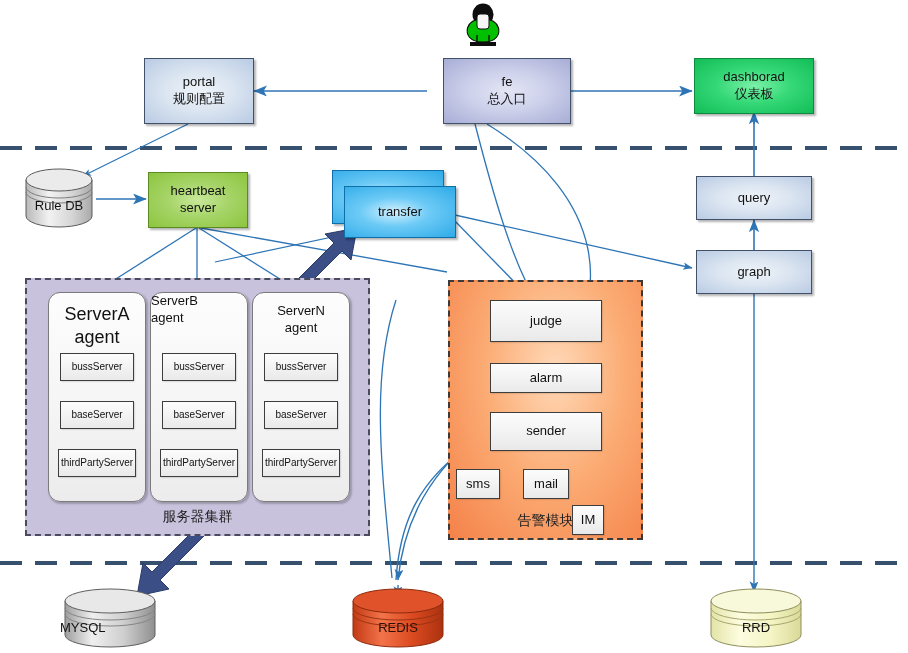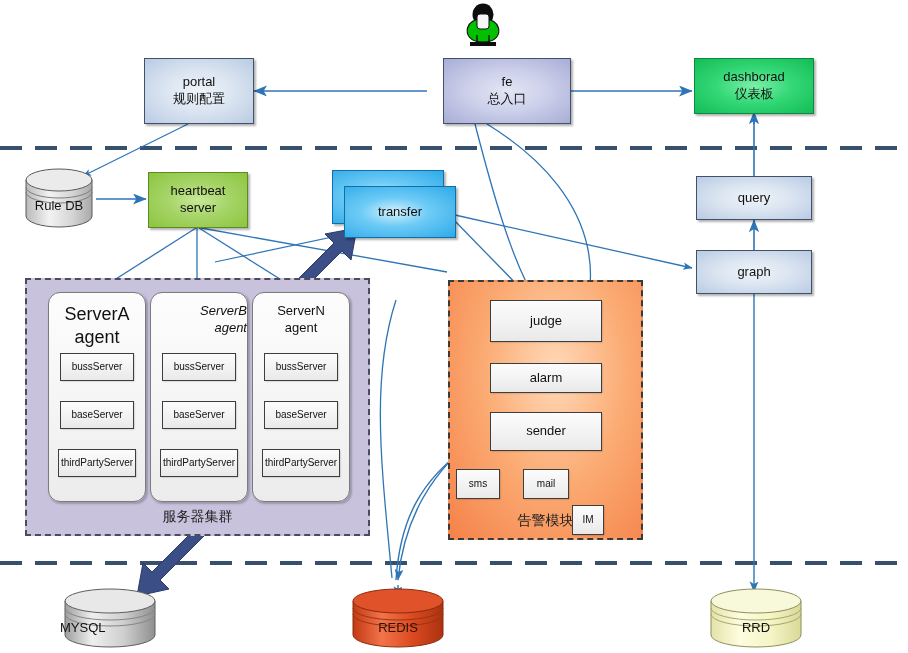--- a/index.html
+++ b/index.html
@@ -18,21 +18,21 @@
             box-shadow:1.2px 1.2px 1.6px rgba(0,0,0,.25);}
   .agentcard{background:linear-gradient(180deg,#fdfdfd 0%,#f4f4f4 60%,#ececec 100%);
              border:1px solid #7b7b7b;border-radius:12px;box-shadow:1.5px 1.5px 2px rgba(0,0,0,.22);}
   .zone{position:absolute;box-sizing:border-box;}
   .zone-purple{background:#c9c2dd;border:2px dashed #4b4b5f;}
   .zone-orange{background:radial-gradient(ellipse at 55% 35%, #ffd9b8 0%, #fbab73 48%, #f4824a 100%);
                border:2px dashed #3a3a3a;}
   .zone-label{position:absolute;width:100%;text-align:center;font-size:14px;color:#222;
               font-family:"DejaVu Serif","Liberation Serif",serif;}
   .cyl{position:absolute;}
-  .t13{font-size:13px}.t11{font-size:10px}.t10{font-size:10px}
+  .t13{font-size:13px}.t11{font-size:13px}.t10{font-size:10px}
   .stacklower{position:absolute;}
 </style>
 </head>
 <body>
 
 <div id="stage">
 
   <svg id="wires" viewBox="0 0 908 653">
     <defs>
       <marker id="ah" markerWidth="9" markerHeight="9" refX="7.6" refY="3.2" orient="auto">
@@ -164,21 +164,21 @@
     <div style="text-align:center;padding-top:10px;font-size:18px;line-height:1.3;color:#111;">
       <div>ServerA</div>
       <div>agent</div>
     </div>
     <div class="node plainbox t10" style="position:absolute;left:11px;top:60px;width:74px;height:28px;">bussServer</div>
     <div class="node plainbox t10" style="position:absolute;left:11px;top:108px;width:74px;height:28px;">baseServer</div>
     <div class="node plainbox t10" style="position:absolute;left:9px;top:156px;width:78px;height:28px;">thirdPartyServer</div>
   </div>
 
   <div class="agentcard" style="position:absolute;left:150px;top:292px;width:96px;height:208px;">
-    <div style="text-align:right;padding-top:10px;font-size:13px;line-height:1.3;color:#111;font-style:italic;">
+    <div style="text-align:left;font-size:13px;line-height:1.3;color:#111;">
       <div>ServerB</div>
       <div>agent</div>
     </div>
     <div class="node plainbox t10" style="position:absolute;left:11px;top:60px;width:74px;height:28px;">bussServer</div>
     <div class="node plainbox t10" style="position:absolute;left:11px;top:108px;width:74px;height:28px;">baseServer</div>
     <div class="node plainbox t10" style="position:absolute;left:9px;top:156px;width:78px;height:28px;">thirdPartyServer</div>
   </div>
 
   <div class="agentcard" style="position:absolute;left:252px;top:292px;width:96px;height:208px;">
     <div style="text-align:center;padding-top:10px;font-size:13px;line-height:1.3;color:#111;">

